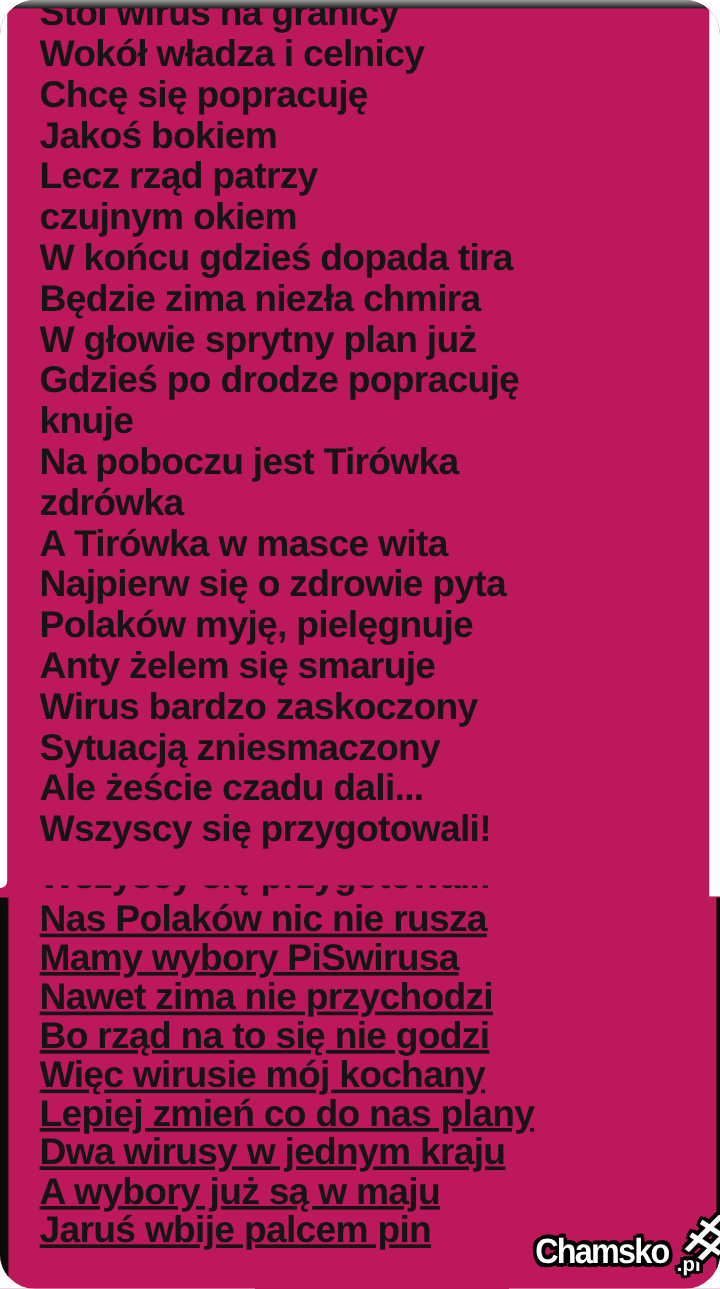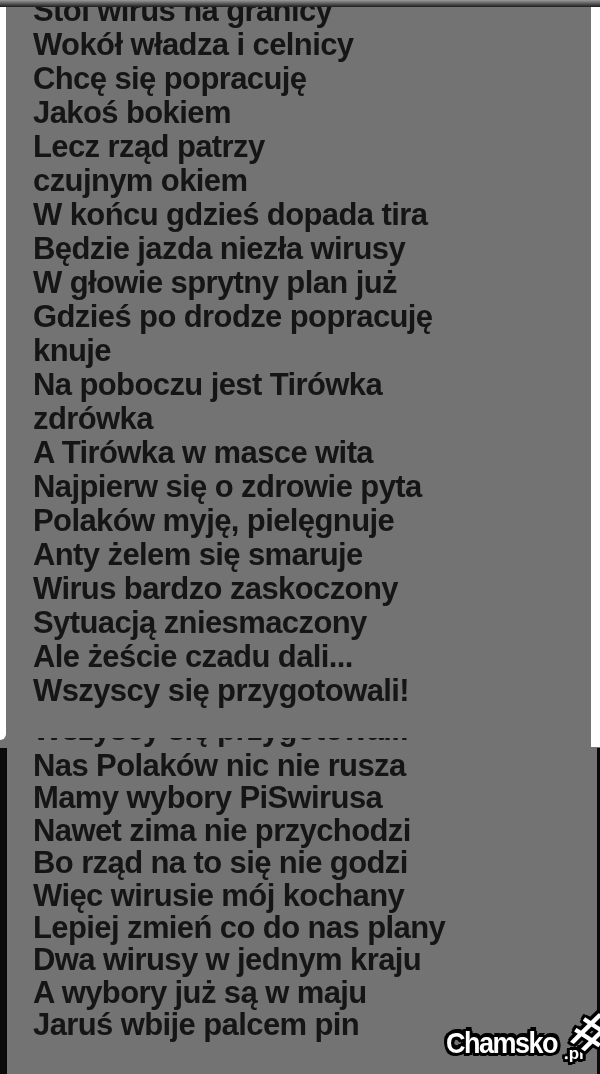--- a/index.html
+++ b/index.html
@@ -100,51 +100,51 @@
     position: absolute;
     right: -8px; top: -6px;
     font-size: 58px;
     font-weight: 700;
     transform: rotate(33deg);
   }
 </style>
 </head>
 <body>
 
-<div class="screen" style="background: #737373;">
+<div class="screen" style="background: #be185d; border-radius: 29px;">
 
   <div class="poem poem-top" style="color: rgb(21, 21, 21);">
       <div class="line">Stoi wirus na granicy</div>
       <div class="line">Wokół władza i celnicy</div>
       <div class="line">Chcę się popracuję</div>
       <div class="line">Jakoś bokiem</div>
       <div class="line">Lecz rząd patrzy</div>
       <div class="line">czujnym okiem</div>
       <div class="line">W końcu gdzieś dopada tira</div>
-      <div class="line">Będzie jazda niezła wirusy</div>
+      <div class="line">Będzie zima niezła chmira</div>
       <div class="line">W głowie sprytny plan już</div>
       <div class="line">Gdzieś po drodze popracuję</div>
       <div class="line">knuje</div>
       <div class="line">Na poboczu jest Tirówka</div>
       <div class="line">zdrówka</div>
       <div class="line">A Tirówka w masce wita</div>
       <div class="line">Najpierw się o zdrowie pyta</div>
       <div class="line">Polaków myję, pielęgnuje</div>
       <div class="line">Anty żelem się smaruje</div>
       <div class="line">Wirus bardzo zaskoczony</div>
       <div class="line">Sytuacją zniesmaczony</div>
       <div class="line">Ale żeście czadu dali...</div>
       <div class="line">Wszyscy się przygotowali!</div>
     </div>
 
   <div class="seam-clip">
     <span class="line" style="color: rgb(21, 21, 21);">Wszyscy się przygotowali!</span>
   </div>
 
-  <div class="poem poem-bottom" style="color: rgb(21, 21, 21);">
+  <div class="poem poem-bottom" style="color: rgb(21, 21, 21); text-decoration: underline;">
       <div class="line">Nas Polaków nic nie rusza</div>
       <div class="line">Mamy wybory PiSwirusa</div>
       <div class="line">Nawet zima nie przychodzi</div>
       <div class="line">Bo rząd na to się nie godzi</div>
       <div class="line">Więc wirusie mój kochany</div>
       <div class="line">Lepiej zmień co do nas plany</div>
       <div class="line">Dwa wirusy w jednym kraju</div>
       <div class="line">A wybory już są w maju</div>
       <div class="line">Jaruś wbije palcem pin</div>
     </div>

